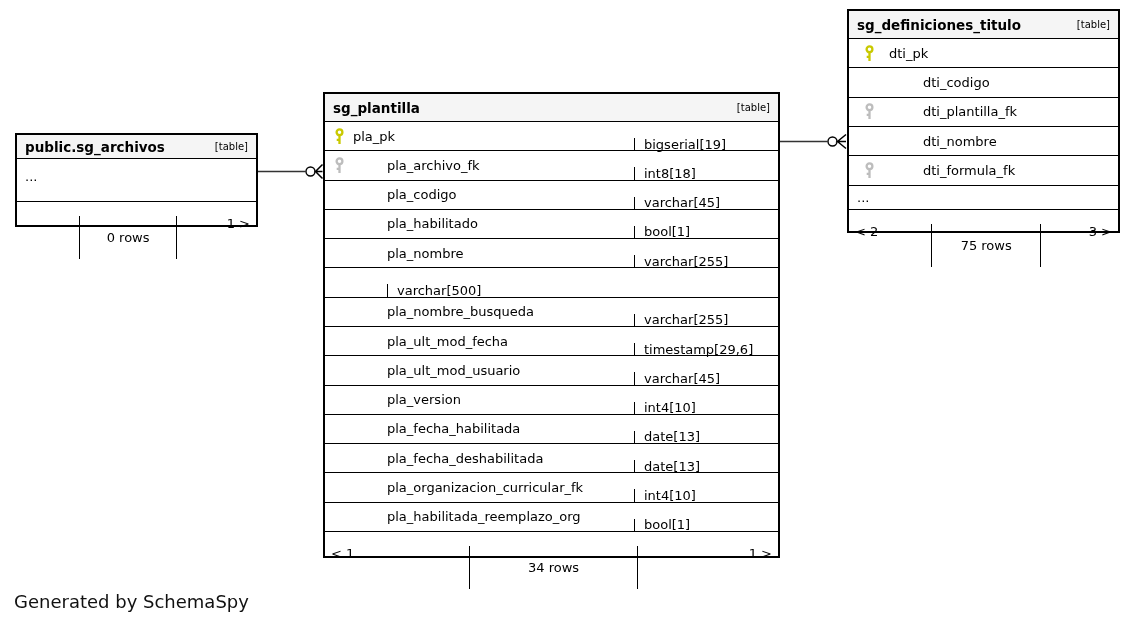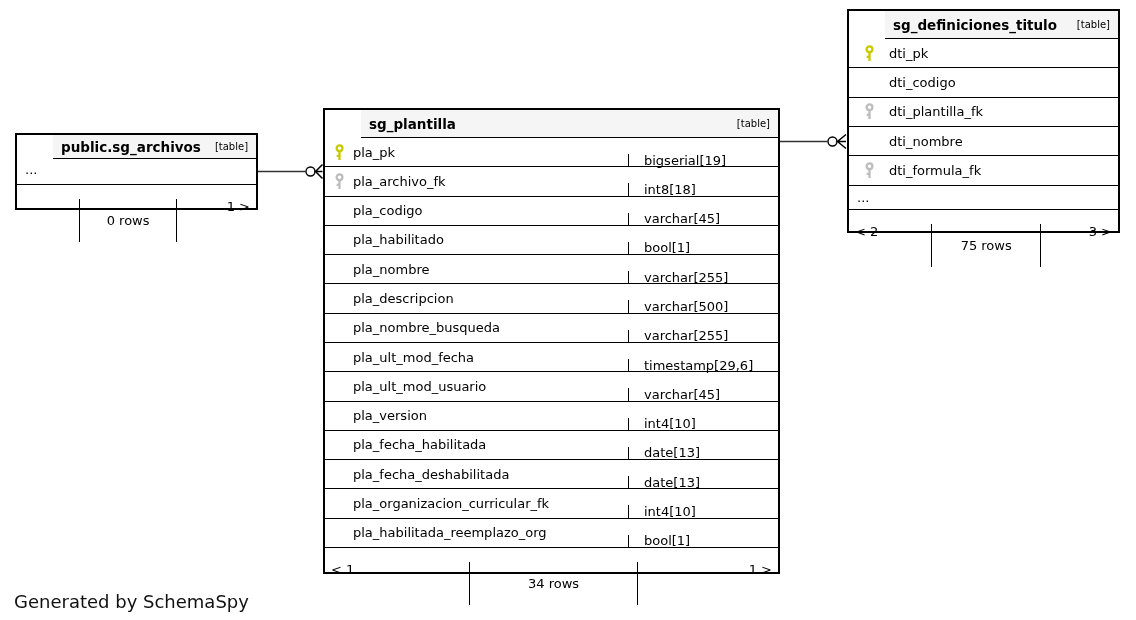--- a/index.html
+++ b/index.html
@@ -15,63 +15,62 @@
 
   .table-box{
     position:absolute;
     box-sizing:border-box;
     border:2px solid #000;
     background:#fff;
     display:flex;
     flex-direction:column;
     font-size:13px;
   }
-  #tbl-0{left:15px;top:133px;width:243px;height:77px;}
-  #tbl-1{left:323px;top:108px;width:457px;height:466px;}
+  #tbl-0{left:15px;top:133px;width:243px;height:94px;}
+  #tbl-1{left:323px;top:92px;width:457px;height:466px;}
   #tbl-2{left:847px;top:9px;width:273px;height:224px;}
 
   .tb-header{
     flex:0 0 auto;
     display:flex;justify-content:space-between;align-items:center;
     padding:0 8px;
     background:var(--header-bg,#f5f5f5);
     border-bottom:1.5px solid #000;
     font-weight:bold;font-size:13.5px;
     white-space:nowrap;
-    margin-left:36px;
   }
   #tbl-0 .tb-header{height:23px;}
   #tbl-1 .tb-header{height:27px;}
   #tbl-2 .tb-header{height:27px;}
   .tb-badge{font-weight:normal;font-size:10px;margin-left:14px;}
 
   .tb-rows{flex:1 1 auto;display:flex;flex-direction:column;min-height:0;}
   .tb-row{
     flex:1 1 0;
     display:flex;align-items:center;
     min-height:0;
     white-space:nowrap;
   }
-  .tb-row + .tb-row{border-top:1.5px solid #000;}
+  .tb-row + .tb-row{border-top:1.5px solid #000;gap:34px;}
   .tb-row.ellipsis{flex:0.82 1 0;}
   .tb-row.ellipsis .col-name{padding-left:8px;}
   .key-cell{
     flex:0 0 auto;
     display:flex;align-items:center;justify-content:center;
     height:100%;
   }
   #tbl-1 .key-cell{width:28px;}
   #tbl-2 .key-cell{width:40px;}
   .col-name{flex:1 1 auto;overflow:hidden;}
   .type-cell{
     flex:0 0 134px;
     align-self:stretch;
     display:flex;align-items:center;
     border-left:1.5px solid #000;
-    padding-left:15px;
+    padding-left:9px;
     margin-top:16px;
   }
 
   .pager{
     flex:0 0 auto;
     display:grid;
     border-top:1.5px solid #000;
     align-items:center;
     font-size:13px;
   }
@@ -161,21 +160,20 @@
           <span class="col-name">pla_habilitado</span>
           <span class="type-cell">bool[1]</span>
         </div>
         <div class="tb-row">
           <span class="key-cell"></span>
           <span class="col-name">pla_nombre</span>
           <span class="type-cell">varchar[255]</span>
         </div>
         <div class="tb-row">
           <span class="key-cell"></span>
-          <span class="col-name">pla_descripcion</span>
           <span class="type-cell">varchar[500]</span>
         </div>
         <div class="tb-row">
           <span class="key-cell"></span>
           <span class="col-name">pla_nombre_busqueda</span>
           <span class="type-cell">varchar[255]</span>
         </div>
         <div class="tb-row">
           <span class="key-cell"></span>
           <span class="col-name">pla_ult_mod_fecha</span>

